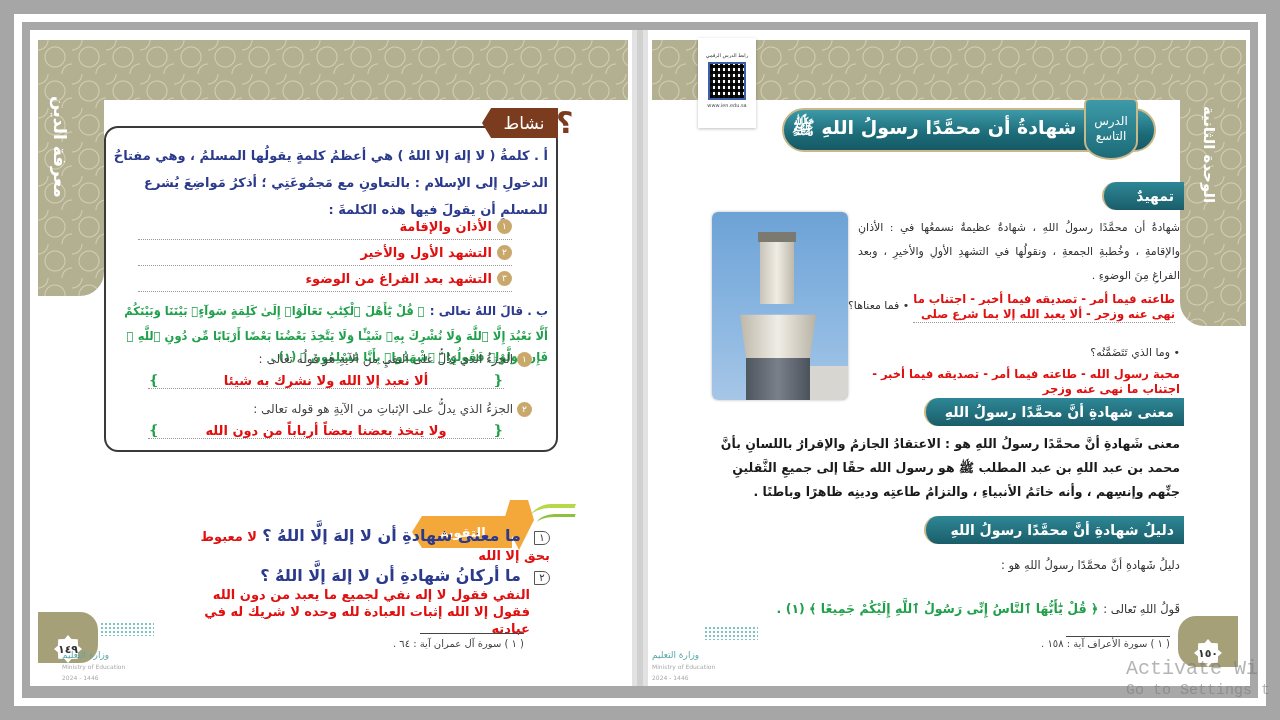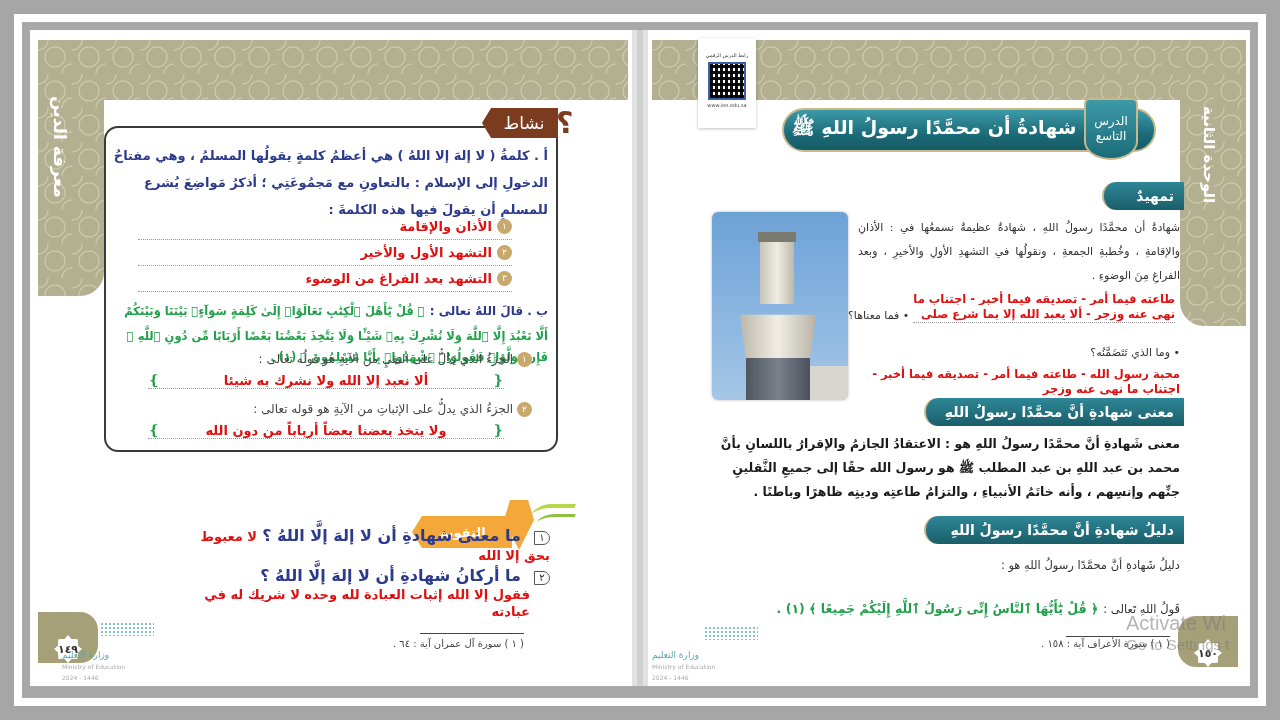--- a/index.html
+++ b/index.html
@@ -163,21 +163,21 @@
   }
   .minaret-top { position:absolute; left: 48px; top: 22px; width: 34px; height: 70px; background: linear-gradient(90deg,#c8c4b8,#efece4,#bdb8aa); }
   .minaret-cap { position:absolute; left: 46px; top: 20px; width: 38px; height: 10px; background:#7a7a70; }
   .minaret-balcony { position:absolute; left: 28px; top: 92px; width: 76px; height: 54px; background: linear-gradient(90deg,#bdb8aa,#f0ede6,#b8b3a4); clip-path: polygon(0 20%,100% 20%, 92% 100%, 8% 100%); }
   .minaret-base { position:absolute; left: 34px; top: 146px; width: 64px; height: 50px; background: linear-gradient(90deg,#4e5660,#7a808a,#4a525c); }
   .wall { position:absolute; left: 98px; top: 154px; width: 40px; height: 40px; background:#d8d6d0; }
 
   .body-text { position:absolute; font-size: 11px; line-height: 24px; color:#333; direction: rtl; text-align: justify; }
   .body-bold { position:absolute; font-size: 12.5px; line-height: 24px; color:#1a1a1a; font-weight:bold; direction: rtl; }
 
-  .watermark { position:absolute; color: rgba(120,120,120,0.55); font-size: 20px; line-height: 22px; font-family: Liberation Sans, sans-serif; }
+  .watermark { position:absolute; color: rgba(120,120,120,0.55); font-size: 20px; line-height: 22px; font-family: Liberation Mono, monospace; margin-top: 46px; }
 </style>
 </head>
 <body>
 
 <div class="outer-frame"></div>
 <div class="inner-frame"></div>
 
 <div class="page left">
   <div class="pattern pattern-top" style="left:8px; width:590px;"></div>
   <div class="pattern pattern-side" style="left:8px; top:10px; height:256px; border-radius:0 0 0 0; border-bottom-right-radius: 24px;"></div>
@@ -239,20 +239,21 @@
   <div class="rtl" style="position:absolute; left:150px; top:496px; width:370px;">
     <span class="qnum">١</span>
     <span class="q-text">ما معنى شهادةِ أن لا إلهَ إلَّا اللهُ ؟</span>
     <span class="answer-red">لا معبوط بحق إلا الله</span>
   </div>
   <div class="rtl" style="position:absolute; left:150px; top:536px; width:370px;">
     <span class="qnum">٢</span>
     <span class="q-text">ما أركانُ شهادةِ أن لا إلهَ إلَّا اللهُ ؟</span>
   </div>
   <div class="rtl answer-red" style="position:absolute; left:150px; top:556px; width:350px; font-size:13px; line-height:17px;">
+    <div>النفي فقول لا إله نفي لجميع ما يعبد من دون الله</div>
     <div>فقول إلا الله إثبات العبادة لله وحده لا شريك له في عبادته</div>
   </div>
 
   <div class="page-num-badge" style="left:8px; top:582px; border-radius: 0 18px 18px 0;">
     <div class="star8">١٤٩</div>
   </div>
   <div class="ministry-dots" style="left:70px; top:592px;"></div>
   <div class="ministry" style="left:32px; top:620px; width:80px;">
     <div>وزارة التعليم</div>
     <div style="font-size:6px; color:#aaa;">Ministry of Education</div>
@@ -293,21 +294,21 @@
     <div class="minaret-cap"></div>
     <div class="minaret-balcony"></div>
     <div class="minaret-base"></div>
     <div class="wall"></div>
   </div>
 
   <div class="body-text" style="left:210px; top:186px; width:322px;">شهادةُ أن محمَّدًا رسولُ اللهِ ، شهادةٌ عظيمةٌ نسمعُها في : الأذانِ والإقامةِ ، وخُطبةِ الجمعةِ ، ونقولُها في التشهدِ الأولِ والأخيرِ ، وبعد الفراغِ مِنَ الوضوءِ .</div>
 
   <div class="rtl" style="position:absolute; left:200px; top:262px; width:332px;">
     <div style="display:flex; flex-direction:row-reverse; gap:4px; align-items:flex-start;">
-      <span style="font-size:11px; color:#333; white-space:nowrap; margin-top:17px;">• <span>فما معناها؟</span></span>
+      <span style="font-size:11px; color:#333; white-space:nowrap; margin-top:7px;">• <span>فما معناها؟</span></span>
       <div class="answer-red dots" style="font-size:11.5px; line-height:15px;">
         <div>طاعته فيما أمر - تصديقه فيما أخبر - اجتناب ما</div>
         <div>نهى عنه وزجر - ألا يعبد الله إلا بما شرع صلى</div>
       </div>
     </div>
   </div>
 
   <div class="rtl" style="position:absolute; left:210px; top:316px; width:322px;">
     <div style="font-size:11px; color:#333;">• <span>وما الذي تَتَضَمَّنُه؟</span></div>
     <div class="answer-red" style="font-size:11.5px; line-height:15px; margin-top:8px;">

